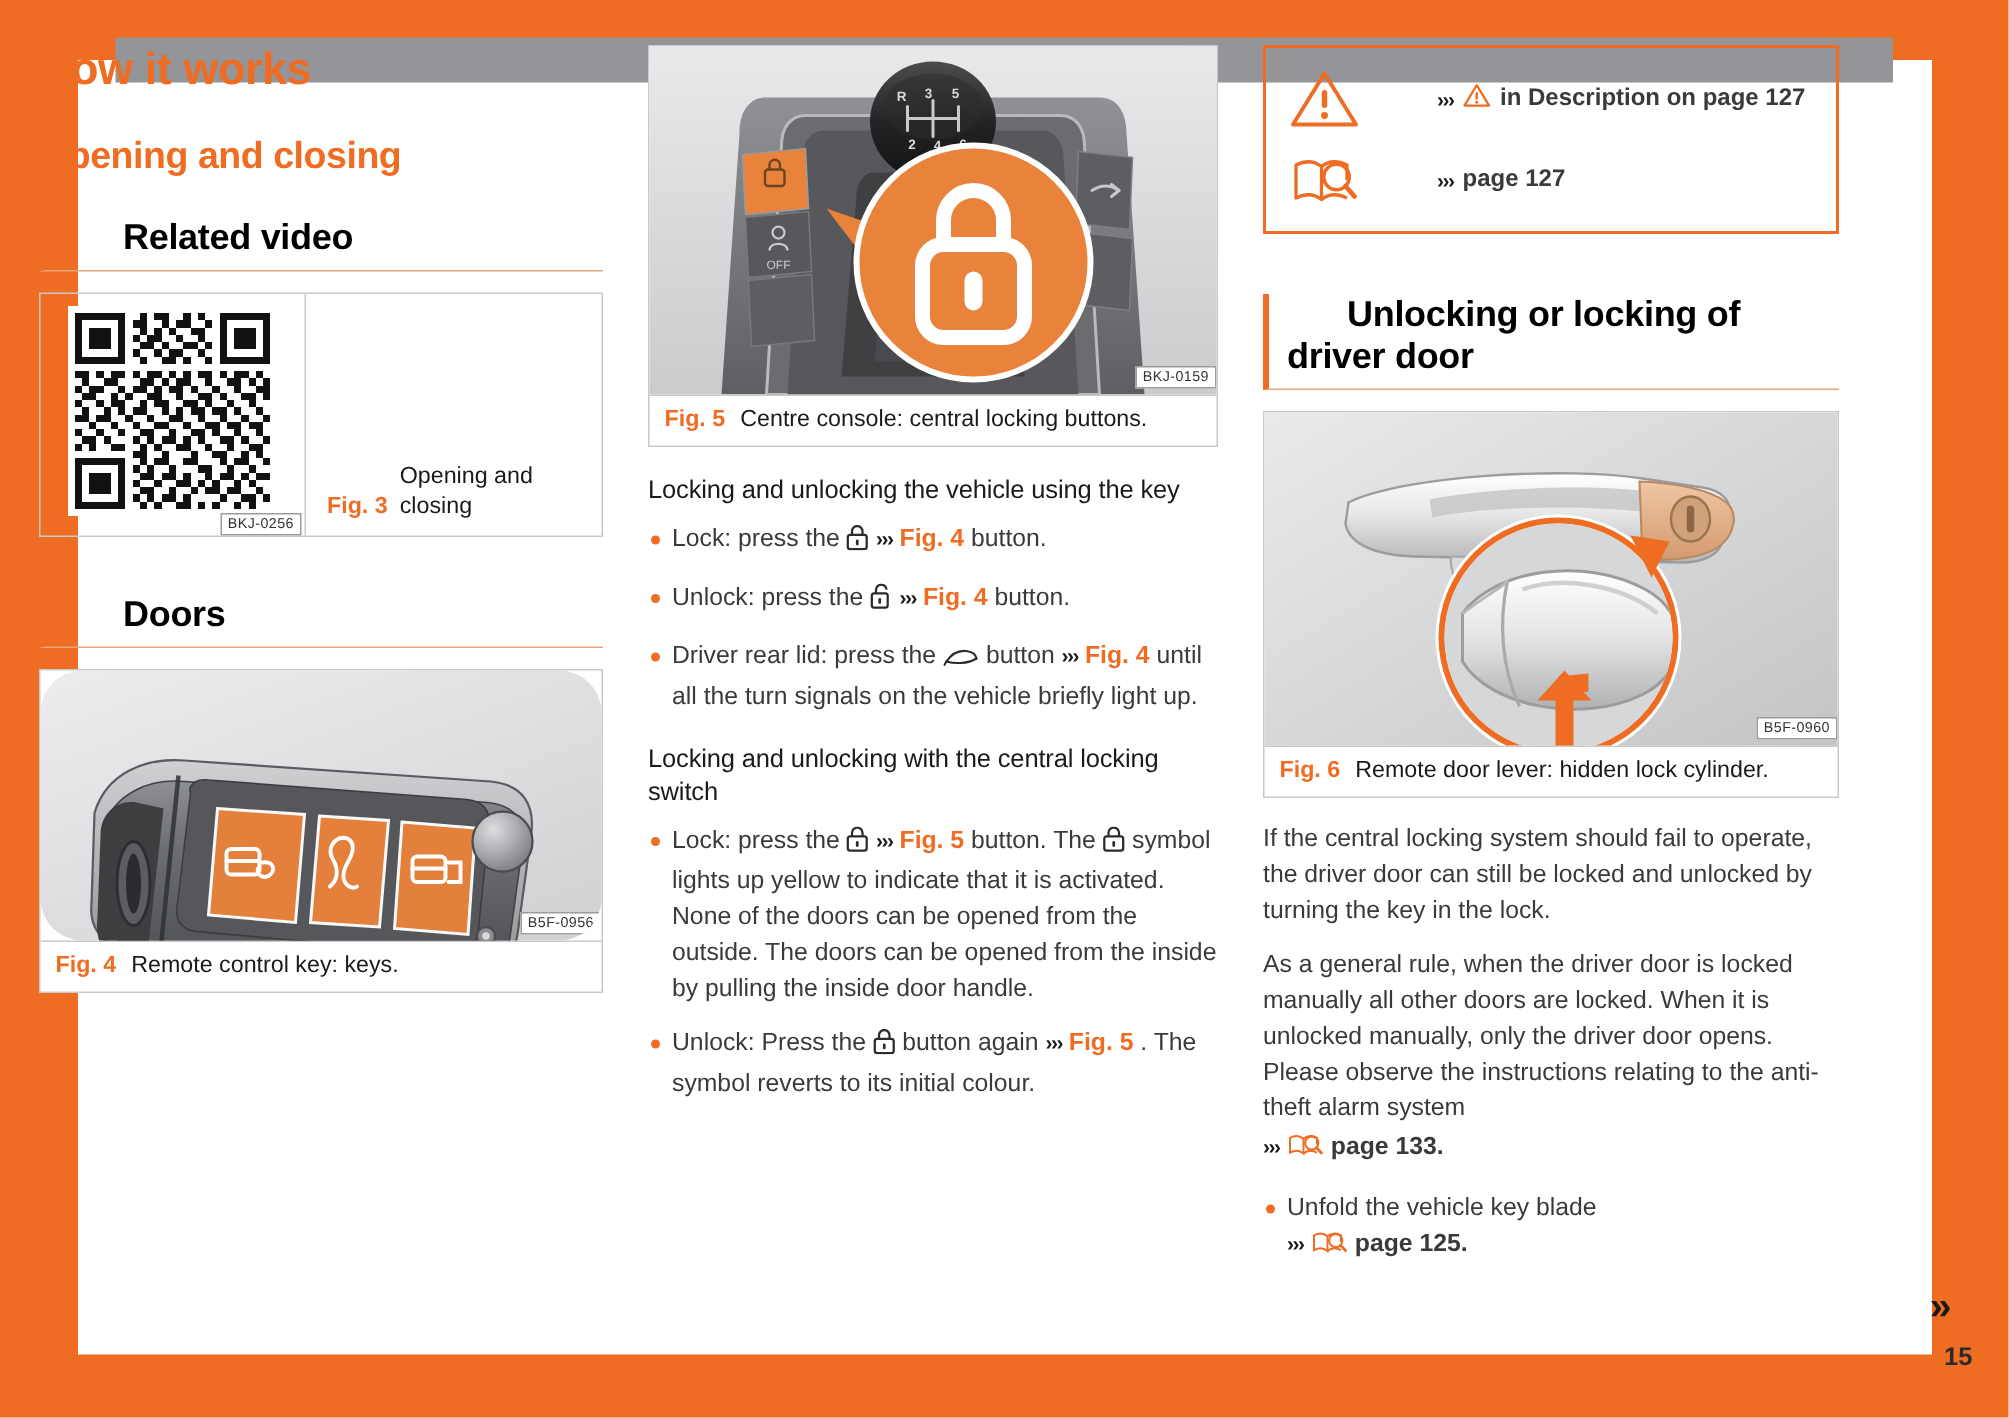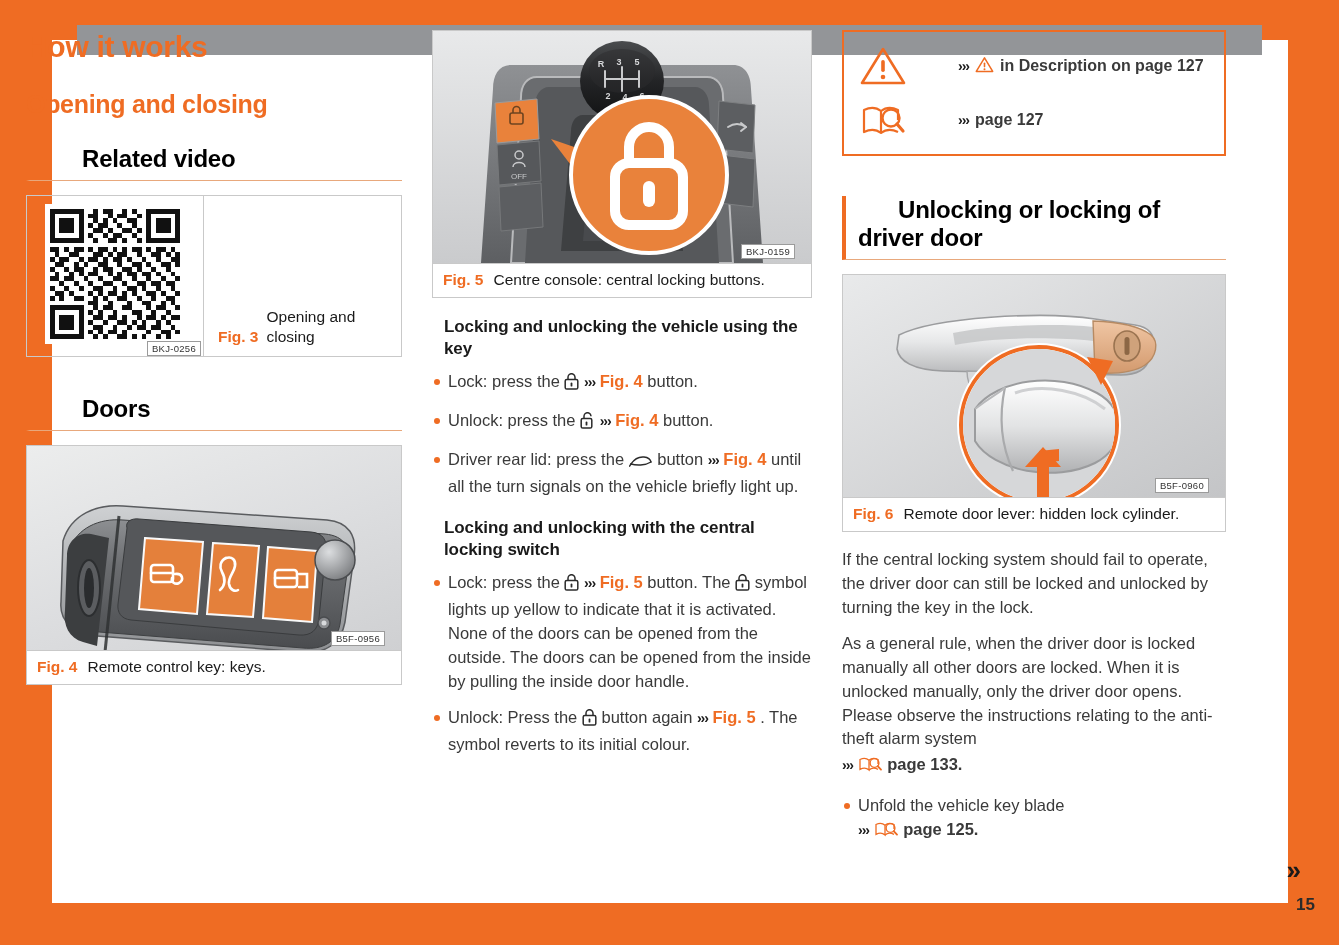--- a/index.html
+++ b/index.html
@@ -82,21 +82,21 @@
     font-weight:bold;
     color:#000000;
     letter-spacing:-.2px;
     margin-left:40px;
   }
 
   
   .figbox{border:1px solid #c9c9c9;background:#fff;}
   .figimg{position:relative;background:linear-gradient(160deg,#eceded 0%,#dcdddf 55%,#cfd0d2 100%);overflow:hidden;}
   .figcode{
-    position:absolute;right:16px;bottom:4px;
+    position:absolute;right:0;bottom:4px;
     background:#fff;border:1px solid #9b9b9b;
     font-size:9.5px;color:#333;
     padding:1px 4px;letter-spacing:.3px;
     font-family:"Liberation Sans",sans-serif;
   }
   .figcap{
     display:flex;align-items:baseline;gap:10px;
     padding:7px 10px 8px 10px;
     font-size:15.5px;color:#1a1a1a;
     border-top:1px solid #c9c9c9;
@@ -108,22 +108,22 @@
   .qrcell{position:relative;border-right:1px solid #c9c9c9;padding:8px;}
   .qrcap{
     flex:1;display:flex;align-items:flex-end;
     padding:0 10px 10px 14px;
     font-size:15.5px;line-height:1.25;color:#1a1a1a;
   }
   .qrcap .lbl{color:#EF6C23;font-weight:bold;margin-right:8px;white-space:nowrap;}
 
   
   h3.bodyhead{
-    font-size:17px;font-weight:bold;color:#1a1a1a;
-    margin:18px 0 10px 12px;line-height:1.3;letter-spacing:-.1px;
+    font-size:17px;font-weight:normal;color:#1a1a1a;
+    margin:18px 0 10px 0;line-height:1.3;letter-spacing:-.1px;
   }
   p.body{
     font-size:16.5px;line-height:1.45;color:#3a3a3a;
     margin:0 0 12px 0;
   }
   p.bullet{
     font-size:16.5px;line-height:1.45;color:#3a3a3a;
     margin:0 0 12px 0;
     position:relative;padding-left:16px;
   }
@@ -383,21 +383,21 @@
         <span class="lbl">Fig. 3</span>
         <span>Opening and closing</span>
       </div>
     </div>
 
     <div class="sec-head" style="margin-top:38px;">
       <span class="t">Doors</span>
     </div>
 
     <div class="figbox">
-      <div class="figimg" style="height:204px;">
+      <div class="figimg" style="height:180px;border-radius:28px;">
         <svg viewBox="0 0 376 238" width="376" height="238">
           <defs>
             <linearGradient id="kbody" x1="0" y1="0" x2="0" y2="1">
               <stop offset="0" stop-color="#8d8f92"></stop>
                 <stop offset=".35" stop-color="#6c6e71"></stop>
               <stop offset="1" stop-color="#4a4c4f"></stop>
             </linearGradient>
             <linearGradient id="ktop" x1="0" y1="0" x2="0" y2="1">
               <stop offset="0" stop-color="#cfd1d3"></stop>
                 <stop offset="1" stop-color="#8d8f92"></stop>

